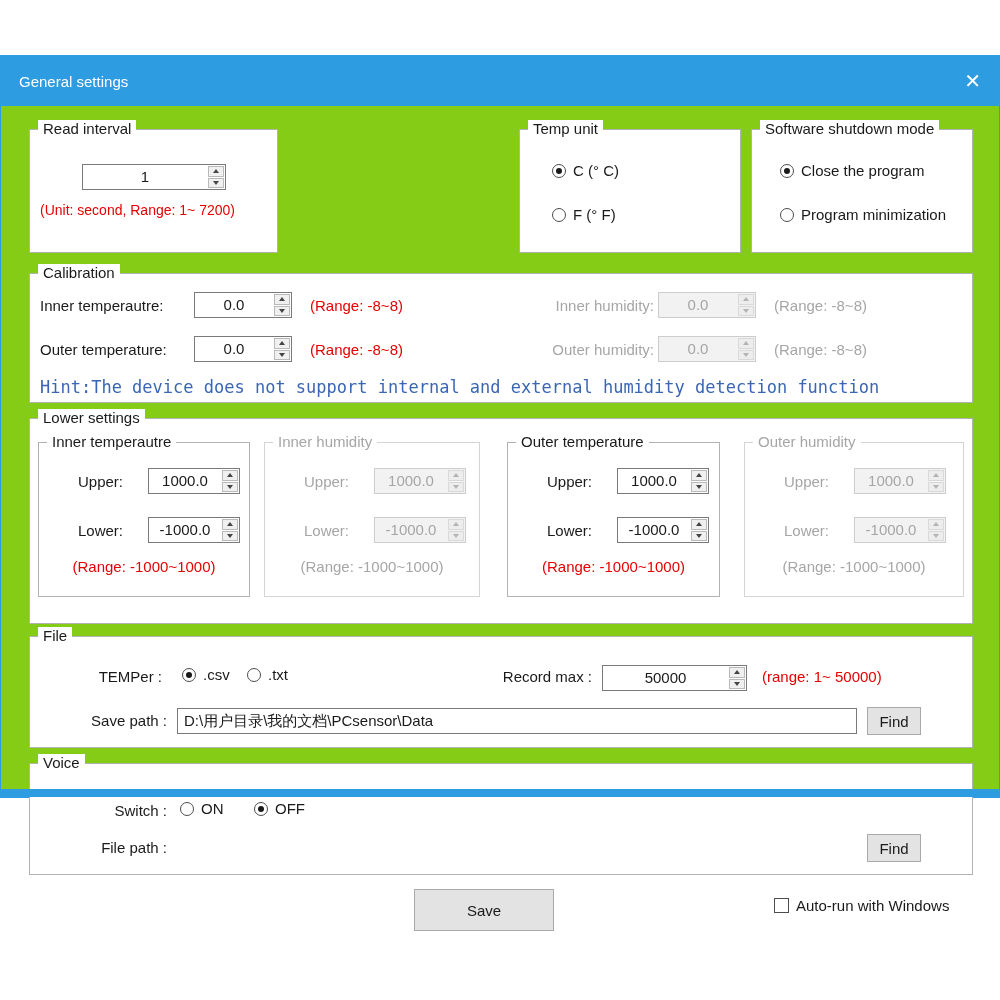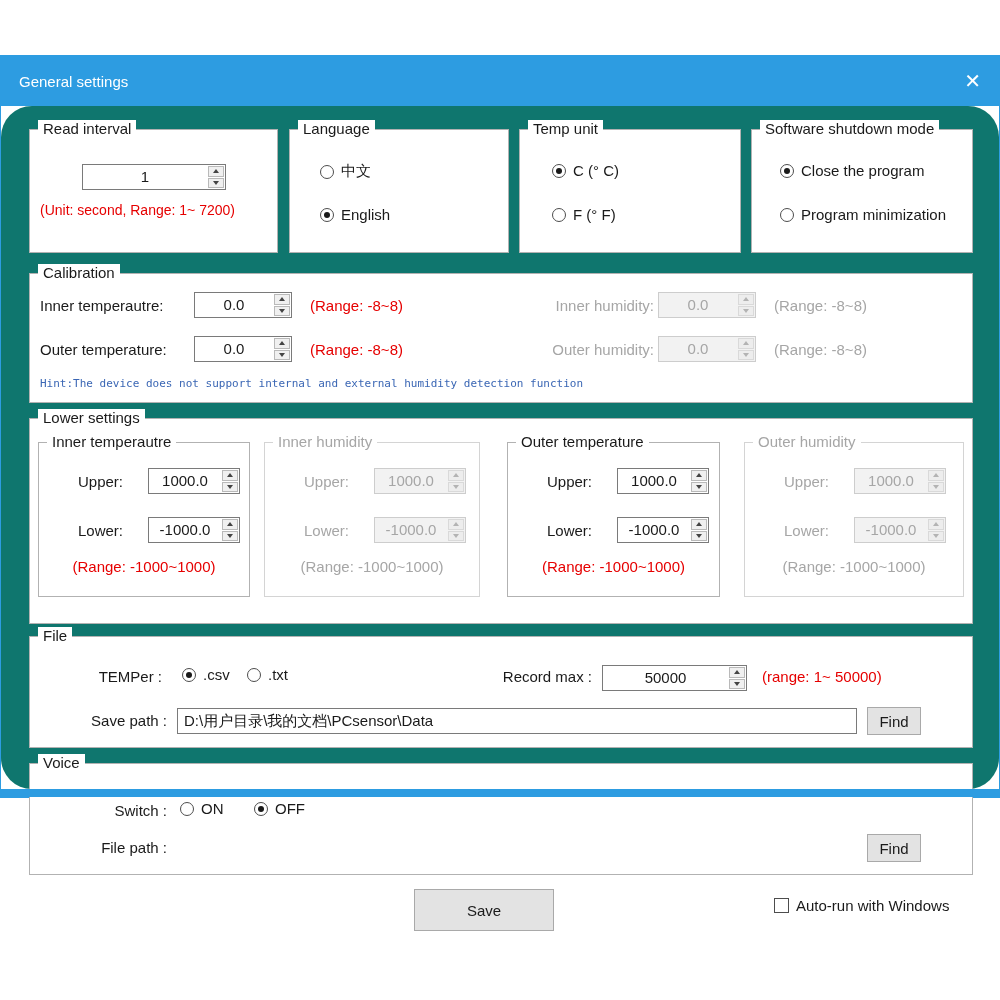--- a/index.html
+++ b/index.html
@@ -5,21 +5,21 @@
   * { box-sizing: border-box; margin: 0; padding: 0; }
   html, body { width: 1000px; height: 1000px; background: #ffffff; }
   body { font-family: "Liberation Sans", sans-serif; font-size: 15px; color: #1a1a1a; position: relative; }
 
   .dialog { position: absolute; left: 0; top: 55px; width: 1000px; height: 743px;
             border: 1px solid #2d9ce1; background: #fff; }
   .titlebar { position: absolute; left: 0; top: 0; right: 0; height: 50px; background: #2d9ce1;
               color: #fff; display: flex; align-items: center; padding: 0 18px; }
   .titlebar .ttl { font-size: 15px; }
   .titlebar .close { margin-left: auto; font-size: 20px; line-height: 20px; cursor: default; font-weight: 300; }
-  .dlg-body { position: absolute; left: 0; top: 50px; right: 0; bottom: 8px; background: #0f766e; border-radius: 31px; }
+  .dlg-body { position: absolute; left: 0; top: 50px; right: 0; bottom: 8px; background: #84cc16; }
   .bottomstrip { position: absolute; left: 0; bottom: 0; right: 0; height: 8px; background: #2d9ce1; }
 
   .group { position: absolute; border: 1px solid #b2b2b2; background: #fff; }
   .gtitle { position: absolute; top: -10px; left: 8px; background: #fff; padding: 0 5px; font-size: 15px; white-space: nowrap; }
   .group.disabled { border-color: #d4d4d4; }
   .group.disabled .gtitle { color: #a6a6a6; }
 
   .red { color: #e60000; }
   .lbl { white-space: nowrap; }
 
@@ -49,21 +49,21 @@
 
   
   .cal-row { position: absolute; display: flex; align-items: center; height: 26px; }
   .al-row  { position: absolute; display: flex; align-items: center; height: 26px; gap: 19px; }
 
   input.pathbox { position: absolute; height: 26px; border: 1px solid #7a7a7a; font-family: "Liberation Sans", sans-serif;
                   font-size: 15px; padding: 0 6px; color: #1a1a1a; background: #fff; }
   .btn { position: absolute; background: #e3e3e3; border: 1px solid #a9a9a9; font-family: "Liberation Sans", sans-serif;
          font-size: 15px; color: #1a1a1a; display: flex; align-items: center; justify-content: center; }
 
-  .hintline { position: absolute; font-family: "DejaVu Sans Mono", monospace; font-size: 11px; color: #3a66b4; white-space: nowrap; }
+  .hintline { position: absolute; font-family: "DejaVu Sans Mono", monospace; font-size: 17px; color: #3a66b4; white-space: nowrap; }
   .right { text-align: right; }
   .abs { position: absolute; }
 </style>
 </head>
 <body>
 
 <div class="dialog">
 
   <div class="titlebar">
     <span class="ttl">General settings</span>
@@ -81,31 +81,20 @@
               <span class="tri-up"></span>
             </span>
           <span class="spin-btn">
               <span class="tri-down"></span>
             </span>
         </span>
       </span>
       <span class="abs red lbl" style="left:10px;top:72px;font-size:14px">(Unit: second, Range: 1~ 7200)</span>
     </div>
 
-    <div class="group" style="left:288px;top:23px;width:220px;height:124px">
-      <span class="gtitle">Language</span>
-      <span class="opt abs" style="left:30px;top:32px">
-        <span class="radio"></span>
-        <span class="opt-label">中文</span>
-      </span>
-      <span class="opt abs" style="left:30px;top:76px">
-        <span class="radio checked"></span>
-        <span class="opt-label">English</span>
-      </span>
-    </div>
 
     <div class="group" style="left:750px;top:23px;width:222px;height:124px">
       <span class="gtitle">Software shutdown mode</span>
       <span class="opt abs" style="left:28px;top:32px">
         <span class="radio checked"></span>
         <span class="opt-label">Close the program</span>
       </span>
       <span class="opt abs" style="left:28px;top:76px">
         <span class="radio"></span>
         <span class="opt-label">Program minimization</span>

